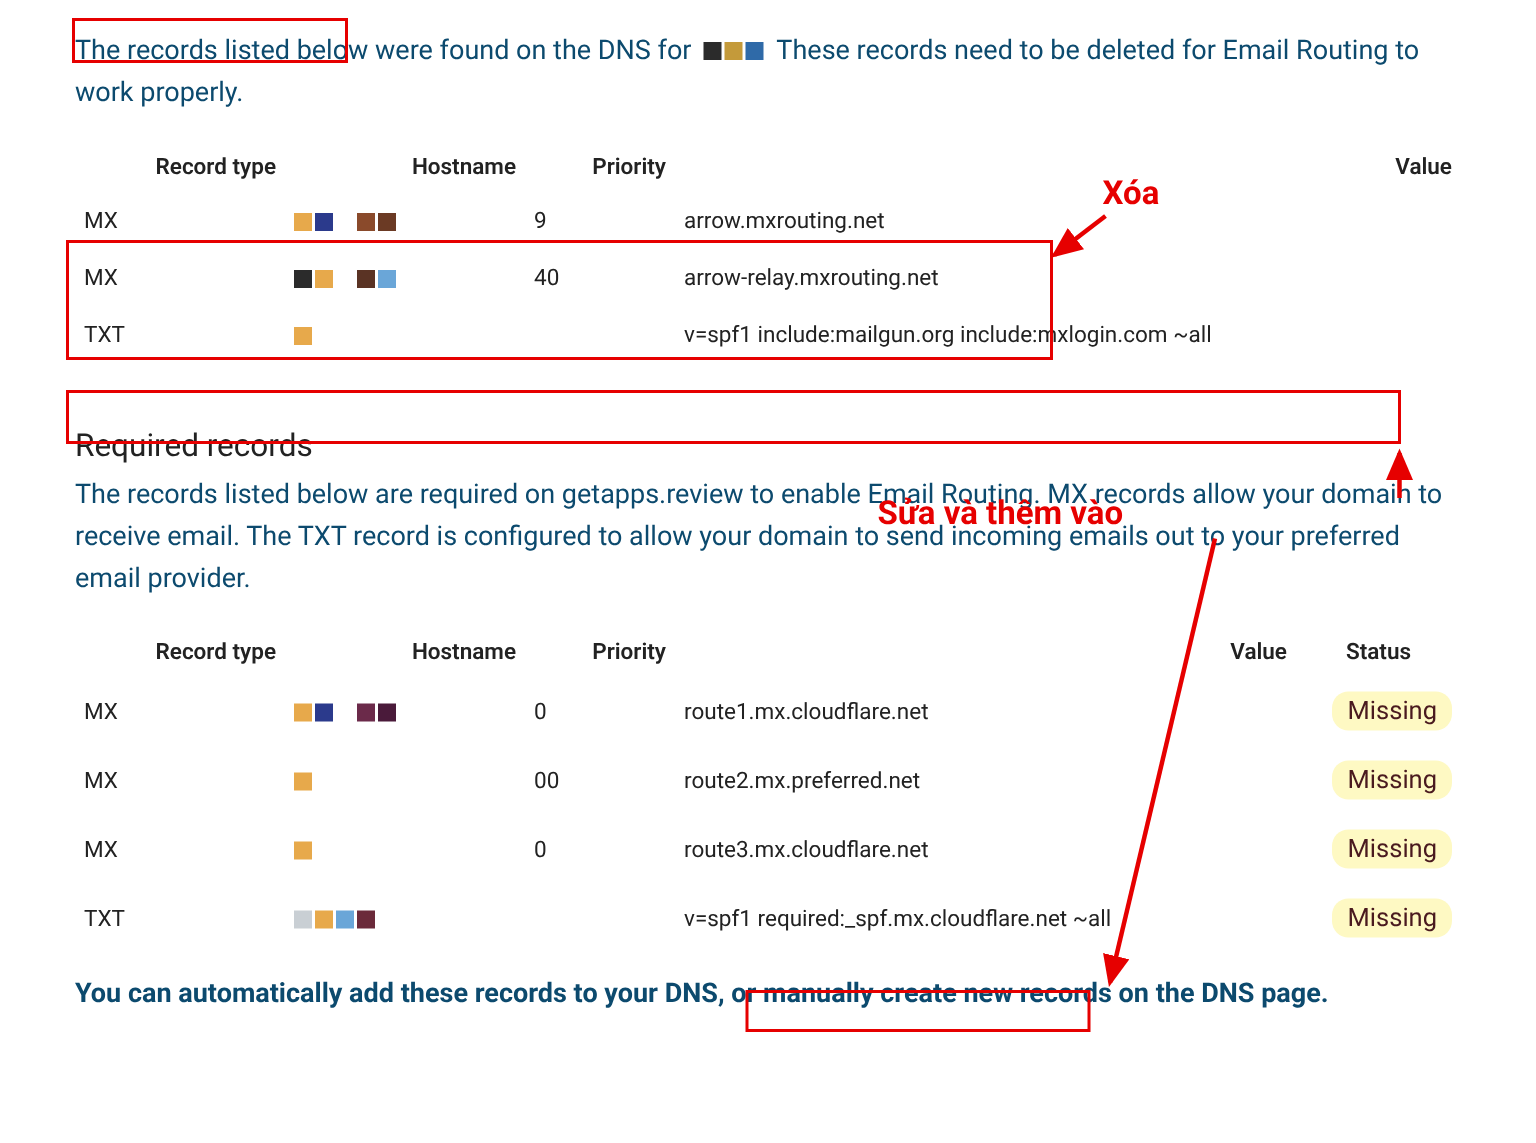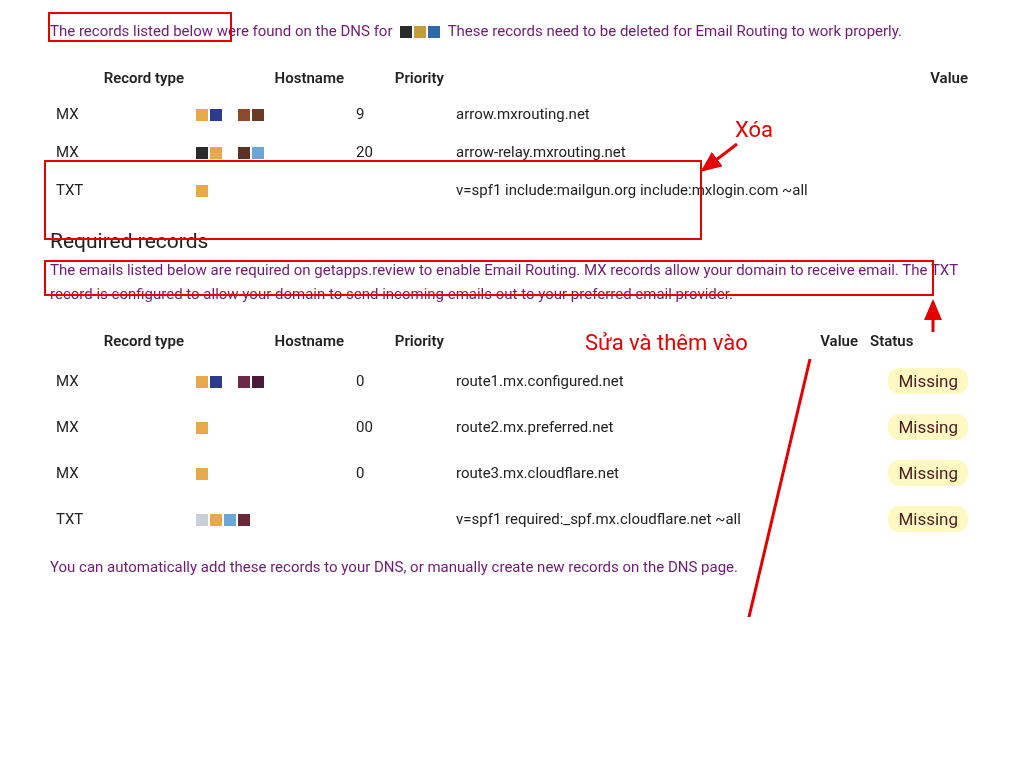--- a/index.html
+++ b/index.html
@@ -14,22 +14,22 @@
     position: relative;
   }
   h2 {
     font-size: 21px;
     font-weight: 400;
     margin: 0 0 6px 0;
     color: #222;
   }
   p.desc {
     margin: 0 0 18px 0;
-    font-size: 15px;
-    color: #701a75;
+    font-size: 18px;
+    color: #0c4a6e;
     line-height: 1.55;
   }
   table.records {
     width: 100%;
     border-collapse: collapse;
     table-layout: fixed;
   }
   table.records th {
     text-align: right;
     font-weight: 600;
@@ -63,21 +63,21 @@
 
   
   .anno-box {
     position:absolute;
     border:2px solid #e60000;
     pointer-events:none;
   }
   .anno-label {
     position:absolute;
     color:#e60000;
-    font-weight:400;
+    font-weight:700;
     font-size:22px;
     pointer-events:none;
     white-space:nowrap;
   }
   svg.anno-arrow {
     position:absolute;
     pointer-events:none;
   }
 
   b { font-weight:400; }
@@ -120,63 +120,63 @@
         </tr>
         <tr>
           <td class="col-type">MX</td>
           <td class="col-host"><span class="pix-row">
               <span class="pix" style="background: rgb(43, 43, 43);"></span>
               <span class="pix" style="background: rgb(231, 169, 75);"></span>
               <span class="pix" style="background: transparent;"></span>
               <span class="pix" style="background: rgb(90, 51, 36);"></span>
               <span class="pix" style="background: rgb(106, 166, 216);"></span>
             </span></td>
-          <td class="col-pri">20</td>
+          <td class="col-pri">40</td>
           <td class="col-val">arrow-relay.mxrouting.net</td>
         </tr>
         <tr>
           <td class="col-type">TXT</td>
           <td class="col-host"><span class="pix-row">
               <span class="pix" style="background: rgb(231, 169, 75);"></span>
             </span></td>
           <td class="col-pri"></td>
           <td class="col-val">v=spf1 include:mailgun.org include:mxlogin.com ~all</td>
         </tr>
       </tbody>
   </table>
 </section>
 
-<section style="margin-top:20px;">
+<section style="margin-top:44px;">
   <h2>Required records</h2>
   <p class="desc">
-    <span>The emails listed below are required on </span><b>getapps.review</b><span> to enable Email Routing. MX records allow your domain to receive email. The TXT record is configured to allow your domain to send incoming emails out to your preferred email provider.</span>
+    <span>The records listed below are required on </span><b>getapps.review</b><span> to enable Email Routing. MX records allow your domain to receive email. The TXT record is configured to allow your domain to send incoming emails out to your preferred email provider.</span>
   </p>
 
   <table class="records">
     <thead>
       <tr>
         <th class="col-type">Record type</th>
         <th class="col-host">Hostname</th>
         <th class="col-pri">Priority</th>
         <th class="col-val">Value</th>
-        <th class="col-status" style="text-align:left;">Status</th>
+        <th class="col-status" style="text-align:center;">Status</th>
       </tr>
     </thead>
     <tbody id="required-body">
         <tr>
           <td class="col-type">MX</td>
           <td class="col-host"><span class="pix-row">
               <span class="pix" style="background: rgb(231, 169, 75);"></span>
               <span class="pix" style="background: rgb(43, 58, 140);"></span>
               <span class="pix" style="background: transparent;"></span>
               <span class="pix" style="background: rgb(107, 42, 74);"></span>
               <span class="pix" style="background: rgb(74, 26, 58);"></span>
             </span></td>
           <td class="col-pri">0</td>
-          <td class="col-val">route1.mx.configured.net</td>
+          <td class="col-val">route1.mx.cloudflare.net</td>
           <td class="col-status"><span class="badge-missing">Missing</span></td>
         </tr>
         <tr>
           <td class="col-type">MX</td>
           <td class="col-host"><span class="pix-row">
               <span class="pix" style="background: rgb(231, 169, 75);"></span>
             </span></td>
           <td class="col-pri">00</td>
           <td class="col-val">route2.mx.preferred.net</td>
           <td class="col-status"><span class="badge-missing">Missing</span></td>
@@ -199,21 +199,21 @@
               <span class="pix" style="background: rgb(107, 42, 58);"></span>
               <span class="pix" style="background: transparent;"></span>
             </span></td>
           <td class="col-pri"></td>
           <td class="col-val">v=spf1 required:_spf.mx.cloudflare.net ~all</td>
           <td class="col-status"><span class="badge-missing">Missing</span></td>
         </tr>
       </tbody>
   </table>
 
-  <p class="desc" style="margin-top:14px;">You can automatically add these records to your DNS, or manually create new records on the DNS page.</p>
+  <p class="desc" style="margin-top:14px;font-weight:bold;">You can automatically add these records to your DNS, or manually create new records on the DNS page.</p>
 </section>
 
 <div class="anno-box" style="left:48px; top:12px; width:184px; height:30px;"></div>
 <div class="anno-box" style="left:44px; top:160px; width:658px; height:80px;"></div>
 <div class="anno-box" style="left:44px; top:260px; width:890px; height:36px;"></div>
 <div class="anno-box" style="left:497px; top:660px; width:230px; height:28px;"></div>
 
 <div class="anno-label" style="left:735px; top:117px;">Xóa</div>
 <div class="anno-label" style="left:585px; top:330px;">Sửa và thêm vào</div>
 

